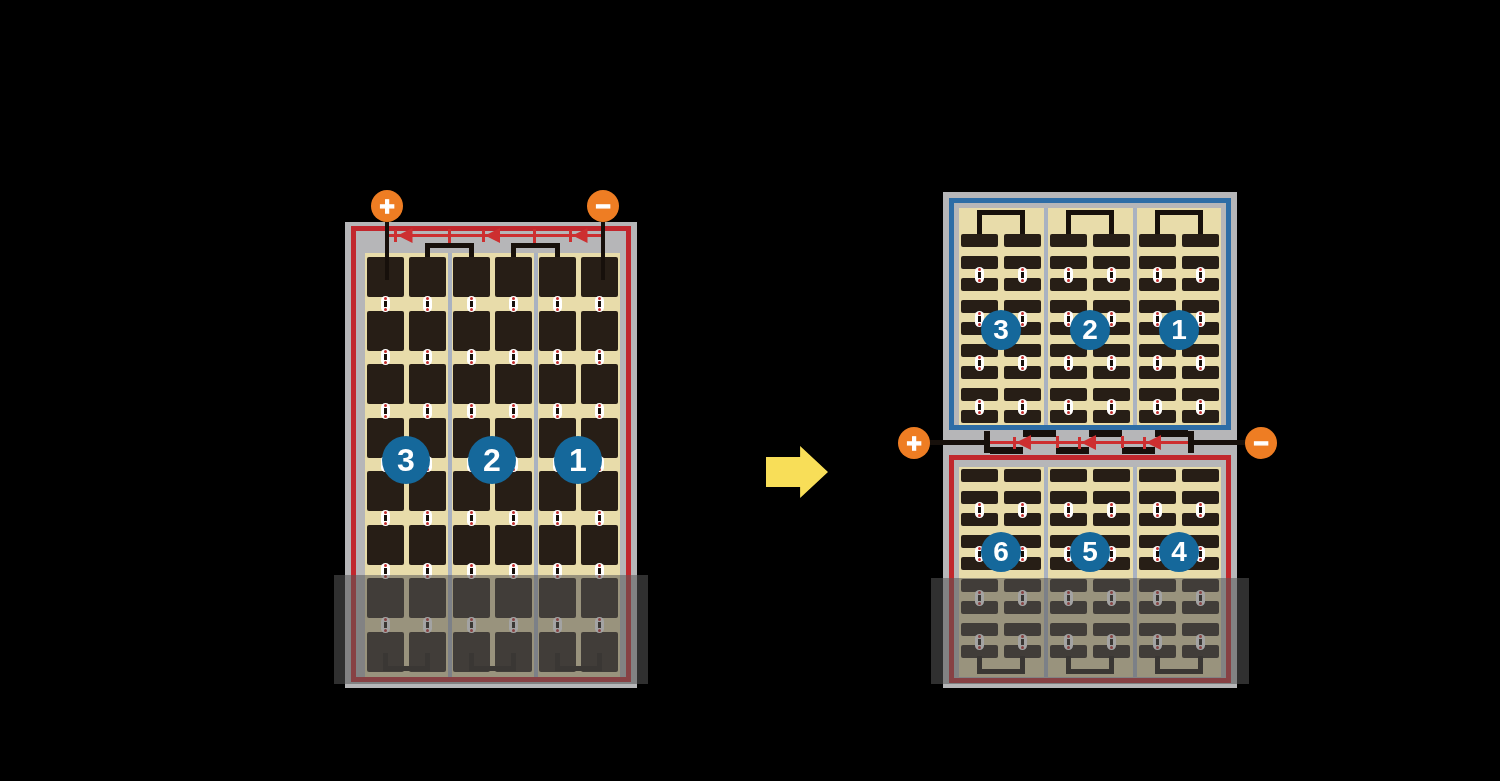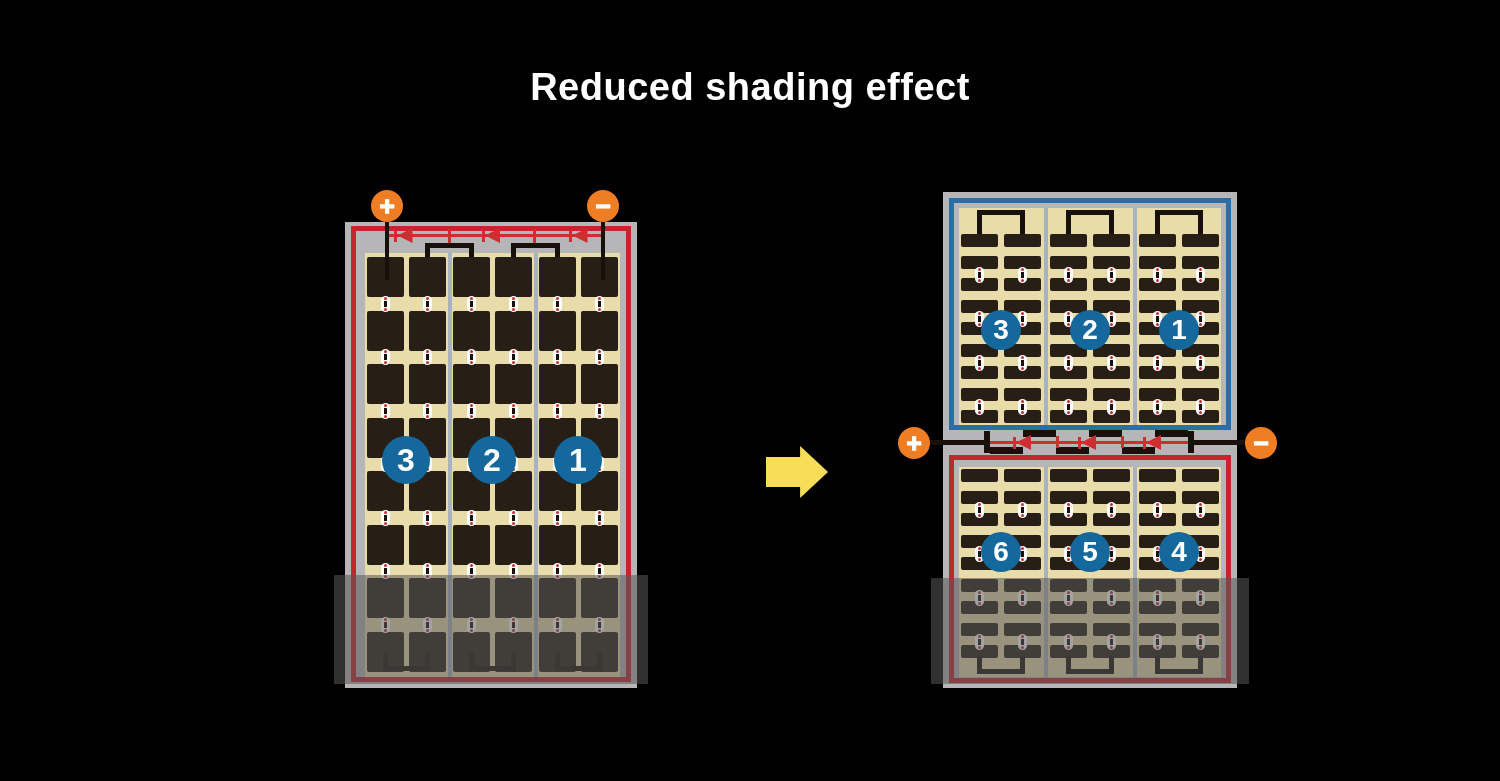--- a/index.html
+++ b/index.html
@@ -27,21 +27,20 @@
   .badge{position:absolute;border-radius:50%;background:var(--badge-blue);color:#fff;display:flex;align-items:center;justify-content:center;font-weight:700;z-index:5;}
   .badge.lg{width:48px;height:48px;font-size:32px;}
   .badge.sm{width:40px;height:40px;font-size:28px;}
   .shade{position:absolute;background:var(--shade);z-index:6;}
   .arrow{position:absolute;left:766px;top:446px;width:62px;height:52px;background:var(--arrow-yellow);clip-path:polygon(0 21%,55% 21%,55% 0,100% 50%,55% 100%,55% 79%,0 79%);}
 </style>
 </head>
 <body>
 
 <div class="stage" id="scene" style="--background: #000000; --title-text: #ffffff; --frame-gray: #b6b6b8; --cell-area-tan: #e8dcaa; --cell-dark: #271e16; --border-red: #c1272d; --border-blue: #2d6da6; --wire-black: #17100b; --diode-red: #cd2f30; --divider-gray: #a9b2c1; --badge-blue: #15689b; --terminal-orange: #ee7d23; --arrow-yellow: #f8de58; --connector-white: #ffffff; --connector-dot-red: #c22c2c; --shade: rgba(88,88,88,0.55);">
-  <div class="title">Reduced shading effect</div>
 
   <div id="gfx">
       <div class="frame" style="left: 345px; top: 222px; width: 292px; height: 466px;"></div>
       <div class="tan" style="left: 365px; top: 253px; width: 255px; height: 424px;"></div>
       <div class="divider" style="left: 447.5px; top: 253px; width: 4px; height: 424px;"></div>
       <div class="divider" style="left: 533.5px; top: 253px; width: 4px; height: 424px;"></div>
       <div class="cell" style="left: 367px; top: 257px; width: 37px; height: 40px;"></div>
       <div class="cell" style="left: 409px; top: 257px; width: 37px; height: 40px;"></div>
       <div class="cell" style="left: 453px; top: 257px; width: 37px; height: 40px;"></div>
       <div class="cell" style="left: 495px; top: 257px; width: 37px; height: 40px;"></div>

